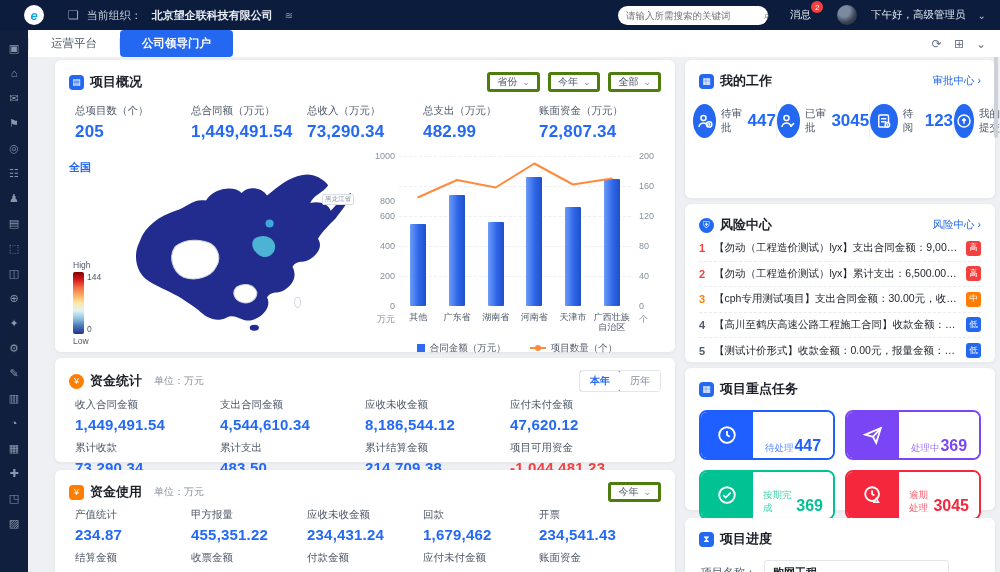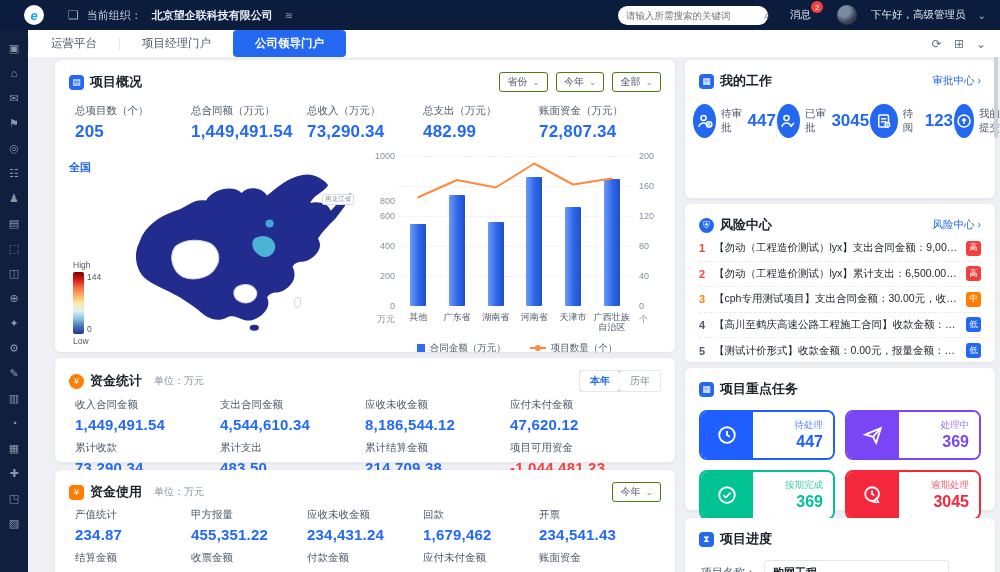--- a/index.html
+++ b/index.html
@@ -29,21 +29,21 @@
   
   .sidebar{position:absolute;left:0;top:30px;width:28px;height:542px;background:#101f3d;display:flex;flex-direction:column;align-items:center;padding-top:10px;gap:9px;z-index:4}
   .sb-ico{color:#8b96ab;font-size:11px;width:16px;height:16px;display:grid;place-items:center;cursor:pointer}
   
   .card{position:absolute;background:#fff;border-radius:6px;box-shadow:0 1px 4px rgba(31,35,41,.06)}
   .card-head{display:flex;align-items:center;padding:12px 14px 8px;gap:6px}
   .head-ico{width:15px;height:15px;border-radius:4px;color:#fff;font-size:9px;display:grid;place-items:center;flex:none}
   .card-title{font-size:13px;font-weight:700;color:#1d2129}
   .unit-note{font-size:10px;color:#86909c;margin-left:6px}
   .head-link{margin-left:auto;font-size:10.5px;color:#2468f2;cursor:pointer}
-  .mini-select{height:20px;border:1px solid #4d7c0f;border-radius:3px;display:flex;align-items:center;gap:5px;padding:0 7px;font-size:10px;color:#4e5969;background:#fff;cursor:pointer}
+  .mini-select{height:20px;border:3px solid #4d7c0f;border-radius:3px;display:flex;align-items:center;gap:5px;padding:0 7px;font-size:10px;color:#4e5969;background:#fff;cursor:pointer}
   .mini-select .chev{font-size:9px;color:#86909c}
   
   .stat-grid-5{display:grid;grid-template-columns:repeat(5,1fr);padding:4px 20px 0}
   .stat-label{font-size:10.5px;color:#4e5969;margin-bottom:4px;white-space:nowrap}
   .stat-value{font-size:17px;font-weight:700;color:#2469f6;letter-spacing:.2px}
   .stat-value.red{color:#f53f3f}
   
   .map-wrap{position:absolute;left:12px;top:108px;width:305px;height:175px}
   .region-label{position:absolute;left:2px;top:-8px;font-size:11px;font-weight:700;color:#2468f2}
   .map-svg{position:absolute;left:42px;top:2px}
@@ -85,21 +85,21 @@
   .risk-list{padding:0 14px}
   .risk-item{display:flex;align-items:center;gap:7px;height:25.5px;border-bottom:1px dashed #e9ebf0}
   .risk-item:last-child{border-bottom:none}
   .risk-no{font-size:11px;font-weight:700;width:8px;flex:none}
   .risk-text{flex:1;font-size:10.5px;color:#1d2129;white-space:nowrap;overflow:hidden;text-overflow:ellipsis}
   .risk-badge{width:15px;height:15px;border-radius:3px;color:#fff;font-size:8.5px;display:grid;place-items:center;flex:none}
   
   .tiles{display:grid;grid-template-columns:1fr 1fr;gap:10px;padding:4px 14px 0}
   .tile{border-radius:8px;display:flex;overflow:hidden;height:50px;border:2px solid}
   .tile .ticon{width:52px;display:flex;align-items:center;justify-content:center;flex:none}
-  .tile .tbody{flex:1;background:#fff;display:flex;flex-direction:column;align-items:flex-end;justify-content:center;padding:3px 10px;gap:1px}
+  .tile .tbody{flex:1;background:#fff;display:flex;flex-direction:row;align-items:flex-end;justify-content:center;padding:3px 10px;gap:1px}
   .tlabel{font-size:9.5px;opacity:.75}
   .tval{font-size:16px;font-weight:700}
   .t-blue{border-color:#1f5eff}.t-blue .ticon{background:#1f5eff}.t-blue .tlabel,.t-blue .tval{color:#1f5eff}
   .t-purple{border-color:#7a45f5}.t-purple .ticon{background:#7a45f5}.t-purple .tlabel,.t-purple .tval{color:#7a45f5}
   .t-green{border-color:#00c292}.t-green .ticon{background:#00c292}.t-green .tlabel,.t-green .tval{color:#00c292}
   .t-red{border-color:#f5273c}.t-red .ticon{background:#f5273c}.t-red .tlabel,.t-red .tval{color:#f5273c}
   
   .progress-row{display:flex;align-items:center;gap:8px;padding:4px 16px 0}
   .prog-label{font-size:11px;color:#4e5969}
   .prog-select{width:185px;height:24px;border:1px solid #e5e6eb;border-radius:3px;display:flex;align-items:center;padding:0 8px;font-size:11px;font-weight:700;color:#1d2129;cursor:pointer}
@@ -125,21 +125,20 @@
   </div>
   <span class="avatar"></span>
   <span class="greet">下午好，高级管理员</span>
   <span class="user-chevron">⌄</span>
 </div>
 
 <div class="tabbar">
   <div class="tab-sep"></div>
   <div class="tab">运营平台</div>
   <div class="tab-sep"></div>
-  <div class="tab">项目经理门户</div>
   <div class="tab active">公司领导门户</div>
   <div class="tabbar-icons">
     <span>⟳</span>
     <span>⊞</span>
     <span>⌄</span>
   </div>
 </div>
 
 <div class="sidebar">
   <div style="display:flex;flex-direction:column;gap:9px;align-items:center">

